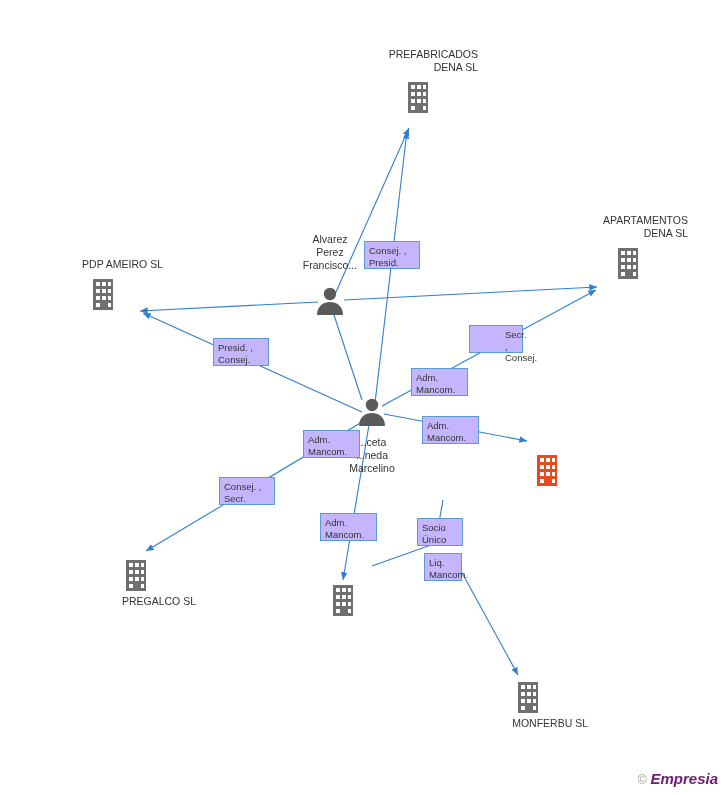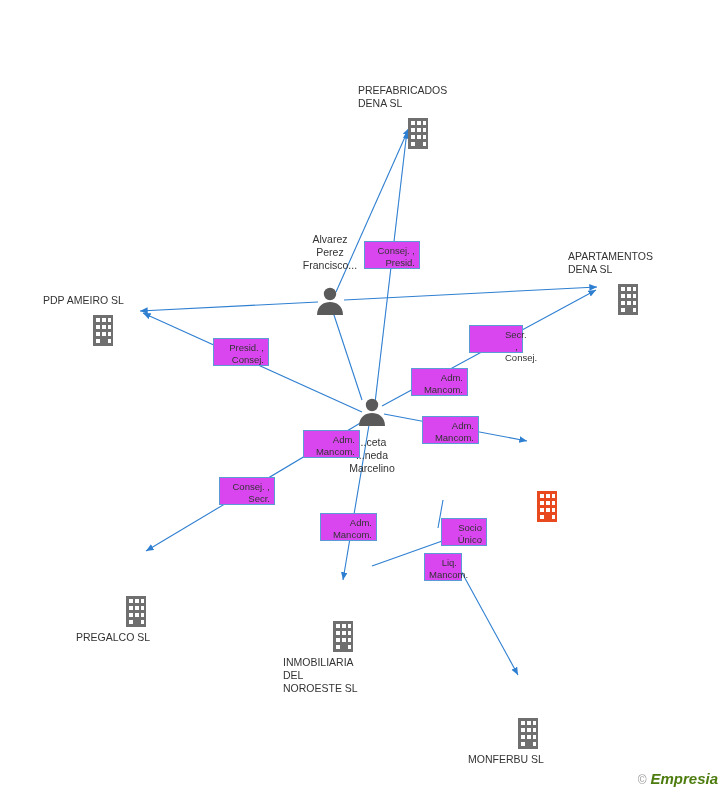--- a/index.html
+++ b/index.html
@@ -20,48 +20,47 @@
   svg.edges {
     position: absolute;
     left: 0;
     top: 0;
     width: 728px;
     height: 795px;
     pointer-events: none;
   }
   .node {
     position: absolute;
-    text-align: left;
+    text-align: right;
     width: 120px;
-    margin-top: 36px;
   }
   .node .label {
     font-size: 10.5px;
     color: #333333;
     line-height: 13px;
     margin-top: 3px;
     white-space: pre-line;
   }
   .node.highlight .label {
     color: #e8491e;
   }
   .glyph {
     display: block;
     margin: 0 auto;
     width: 32px;
     height: 34px;
   }
   .edge-label {
     position: absolute;
     border: 1px solid #5b9bd5;
-    background: #d946ef;
+    background: #c4b5fd;
     color: #333333;
     font-size: 9.5px;
     line-height: 11.5px;
-    text-align: right;
+    text-align: left;
     padding: 3px 4px;
     white-space: pre-line;
     box-sizing: border-box;
   }
   .person-name {
     position: absolute;
     font-size: 10.5px;
     color: #333333;
     line-height: 13px;
     text-align: center;
@@ -69,21 +68,21 @@
     width: 110px;
   }
   .watermark {
     position: absolute;
     right: 10px;
     bottom: 8px;
     font-size: 14px;
     color: #b9b9b9;
   }
   .watermark .brand {
-    color: #4d7c0f;
+    color: #701a75;
     font-style: italic;
     font-weight: bold;
     font-size: 15px;
   }
   .watermark .cmark {
     color: #9a9a9a;
     font-size: 12px;
   }
 </style>
 </head>
@@ -227,23 +226,20 @@
         <rect x="9" y="12" width="4" height="4"></rect>
           <rect x="15" y="12" width="4" height="4"></rect>
           <rect x="21" y="12" width="3" height="4"></rect>
         <rect x="9" y="19" width="4" height="4"></rect>
           <rect x="15" y="19" width="4" height="4"></rect>
           <rect x="21" y="19" width="3" height="4"></rect>
         <rect x="9" y="26" width="4" height="4"></rect>
           <rect x="21" y="26" width="3" height="4"></rect>
       </g>
     </svg>
-    <div class="label">INMOBILIARIA
-DEL
-NOROESTE SL</div>
   </div>
 
   <div class="node" style="left:468px; top:680px;">
     <svg class="glyph" viewBox="0 0 32 34">
       <rect x="6" y="2" width="20" height="31" fill="#6f6f6f"></rect>
       <g fill="#ffffff">
         <rect x="9" y="5" width="4" height="4"></rect>
           <rect x="15" y="5" width="4" height="4"></rect>
           <rect x="21" y="5" width="3" height="4"></rect>
         <rect x="9" y="12" width="4" height="4"></rect>
@@ -288,21 +284,21 @@
   <div class="edge-label" style="left:411px; top:368px; width:57px; height:28px;">Adm.
 Mancom.</div>
   <div class="edge-label" style="left:422px; top:416px; width:57px; height:28px;">Adm.
 Mancom.</div>
   <div class="edge-label" style="left:303px; top:430px; width:57px; height:28px;">Adm.
 Mancom.</div>
   <div class="edge-label" style="left:219px; top:477px; width:56px; height:28px;">Consej. ,
 Secr.</div>
   <div class="edge-label" style="left:320px; top:513px; width:57px; height:28px;">Adm.
 Mancom.</div>
-  <div class="edge-label" style="left:417px; top:518px; width:46px; height:28px;margin-left:24px;">Socio
+  <div class="edge-label" style="left:417px; top:518px; width:46px; height:28px;">Socio
 Único</div>
   <div class="edge-label" style="left:424px; top:553px; width:38px; height:28px;">Liq.
 Mancom.</div>
 
   <div class="watermark">
     <span class="cmark">©</span>
     <span class="brand">Empresia</span>
   </div>
 
 </div>

